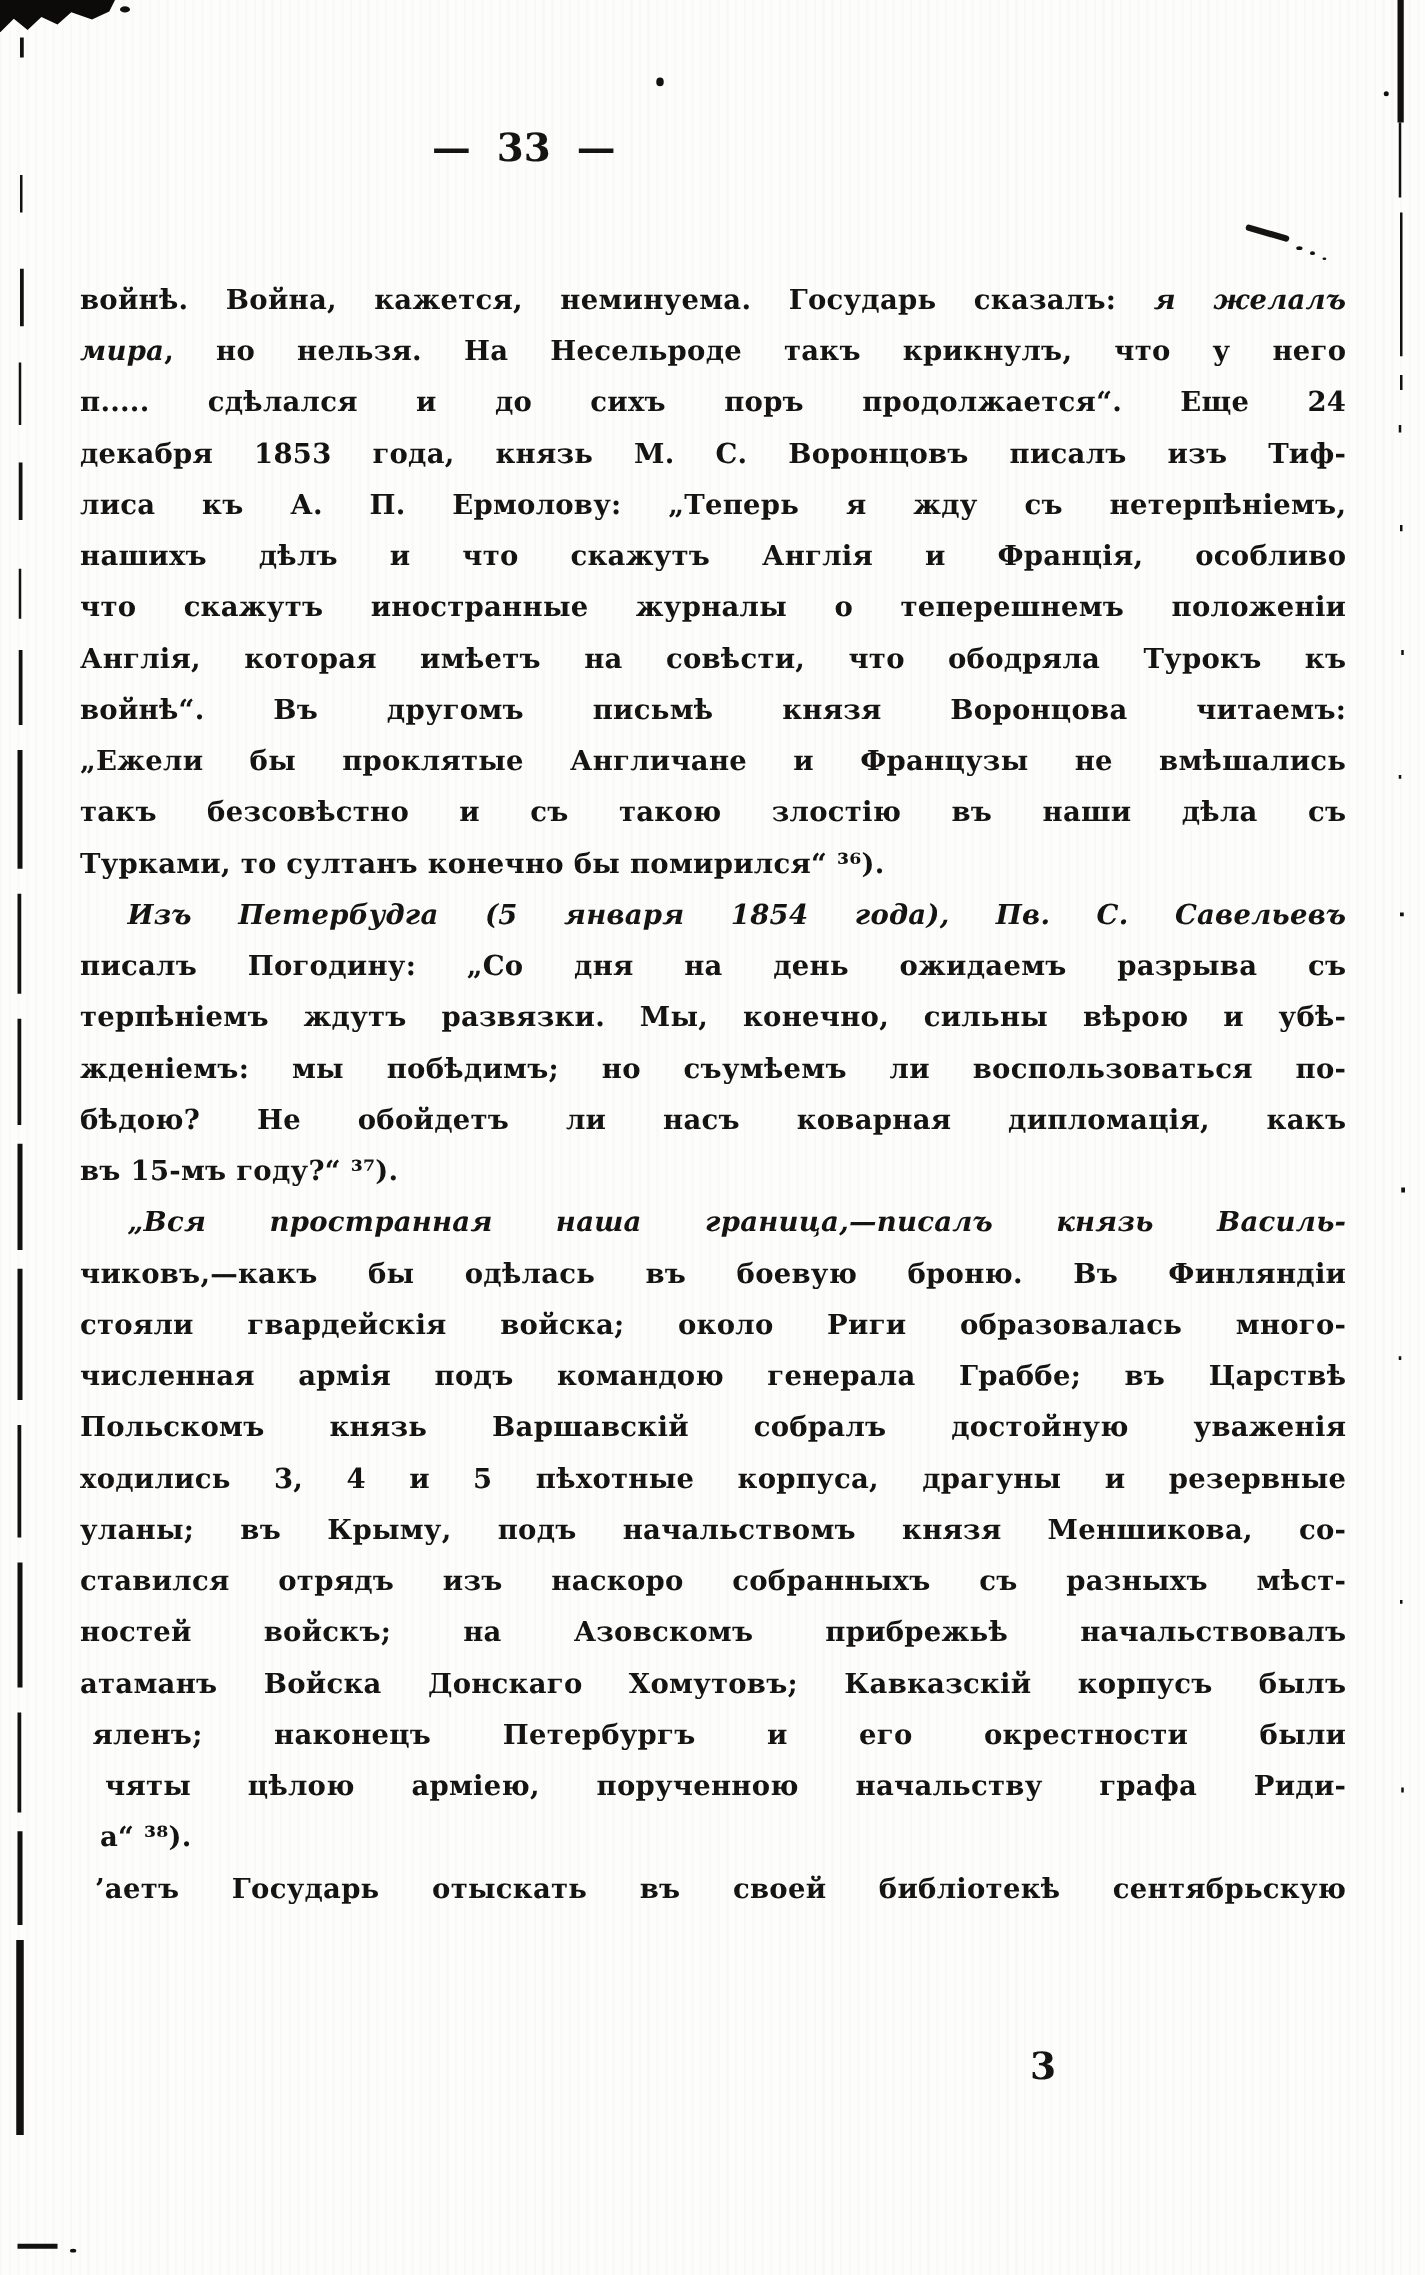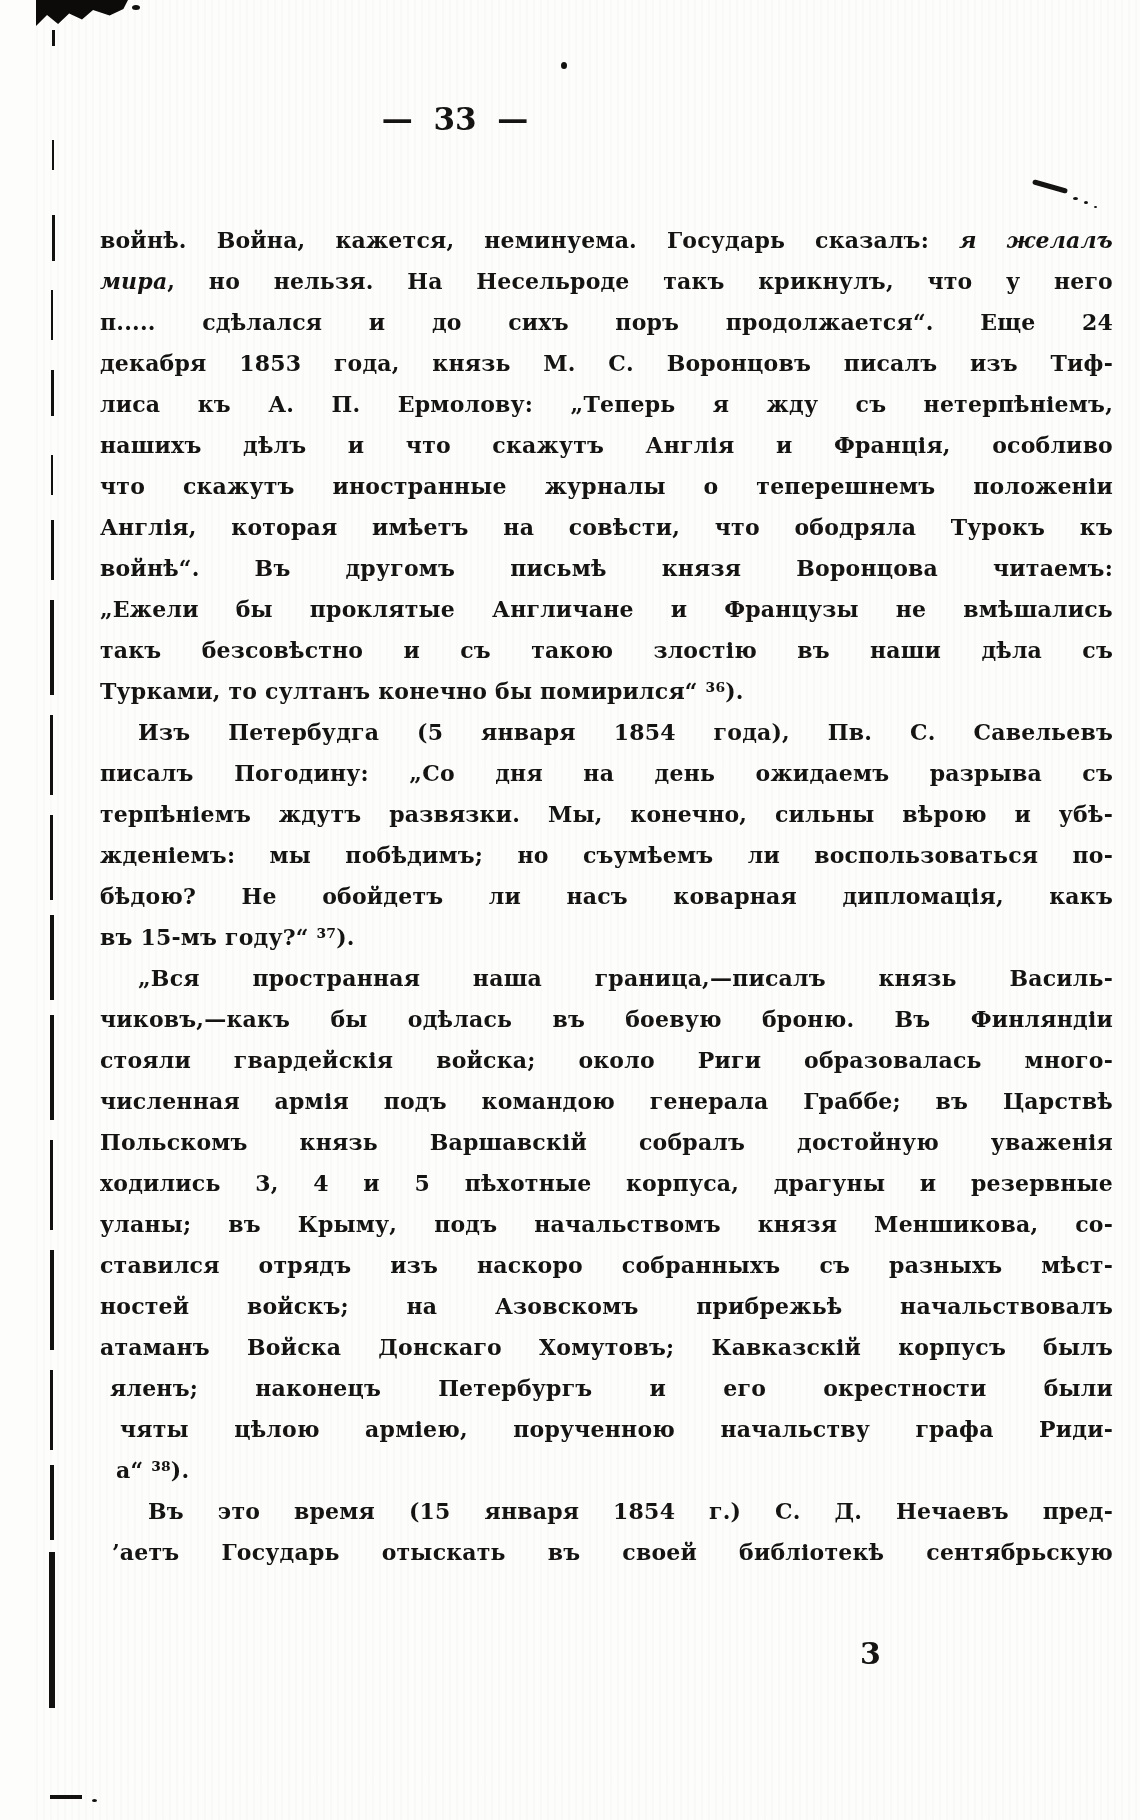--- a/index.html
+++ b/index.html
@@ -5,34 +5,33 @@
 <style>
   html,body{margin:0;padding:0;}
   body{width:1140px;height:1820px;position:relative;background:#fdfdfc;}
   .page{
     position:absolute;inset:0;overflow:hidden;
     background:
       repeating-linear-gradient(90deg, rgba(0,0,0,0.016) 0 2px, rgba(0,0,0,0) 2px 7px),
       #fdfdfc;
     font-family:"DejaVu Serif","Liberation Serif",serif;
     color:#151412;
-    margin-left:36px;
   }
   .header{
     position:absolute;top:101px;left:316px;width:206px;
     text-align:center;font-size:31px;font-weight:bold;word-spacing:10px;
   }
   .textblock{
     position:absolute;left:64px;top:220px;width:1013px;
     font-size:22px;font-weight:bold;letter-spacing:0.2px;
   }
   .ln{height:41px;line-height:41px;text-align:left;}
   .j{text-align:justify;text-align-last:justify;}
   .it{font-style:italic;}
-  .ind{padding-left:38px;}
+  .ind{padding-left:38px;font-style:italic;}
   .ind-sm{padding-left:10px;}
   .ind-m1{padding-left:20px;}
   .ind-m2{padding-left:16px;}
   .ind-lg{padding-left:48px;}
   .ind-xs{padding-left:12px;}
   .sig{position:absolute;left:824px;top:1636px;font-size:30px;font-weight:bold;}
   .art{position:absolute;background:#121110;}
   .rnd{border-radius:50%;}
   .blob{
     position:absolute;left:0;top:0;width:92px;height:26px;background:#0c0b0a;
@@ -119,19 +118,18 @@
     <div class="ln j"><span>численная армія подъ командою генерала Граббе; въ Царствѣ</span></div>
     <div class="ln j"><span>Польскомъ князь Варшавскій собралъ достойную уваженія</span></div>
     <div class="ln j"><span>ходились 3, 4 и 5 пѣхотные корпуса, драгуны и резервные</span></div>
     <div class="ln j"><span>уланы; въ Крыму, подъ начальствомъ князя Меншикова, со-</span></div>
     <div class="ln j"><span>ставился отрядъ изъ наскоро собранныхъ съ разныхъ мѣст-</span></div>
     <div class="ln j"><span>ностей войскъ; на Азовскомъ прибрежьѣ начальствовалъ</span></div>
     <div class="ln j"><span>атаманъ Войска Донскаго Хомутовъ; Кавказскій корпусъ былъ</span></div>
     <div class="ln j ind-sm"><span>яленъ; наконецъ Петербургъ и его окрестности были</span></div>
     <div class="ln j ind-m1"><span>чяты цѣлою арміею, порученною начальству графа Риди-</span></div>
     <div class="ln ind-m2"><span>а“ ³⁸).</span></div>
-    <div class="ln j ind-lg"><span>Въ это время (15 января 1854 г.) С. Д. Нечаевъ пред-</span></div>
     <div class="ln j ind-xs"><span>’аетъ Государь отыскать въ своей библіотекѣ сентябрьскую</span></div>
   </div>
 
   <div class="sig">3</div>
 
 </div>
 
 </body></html>

